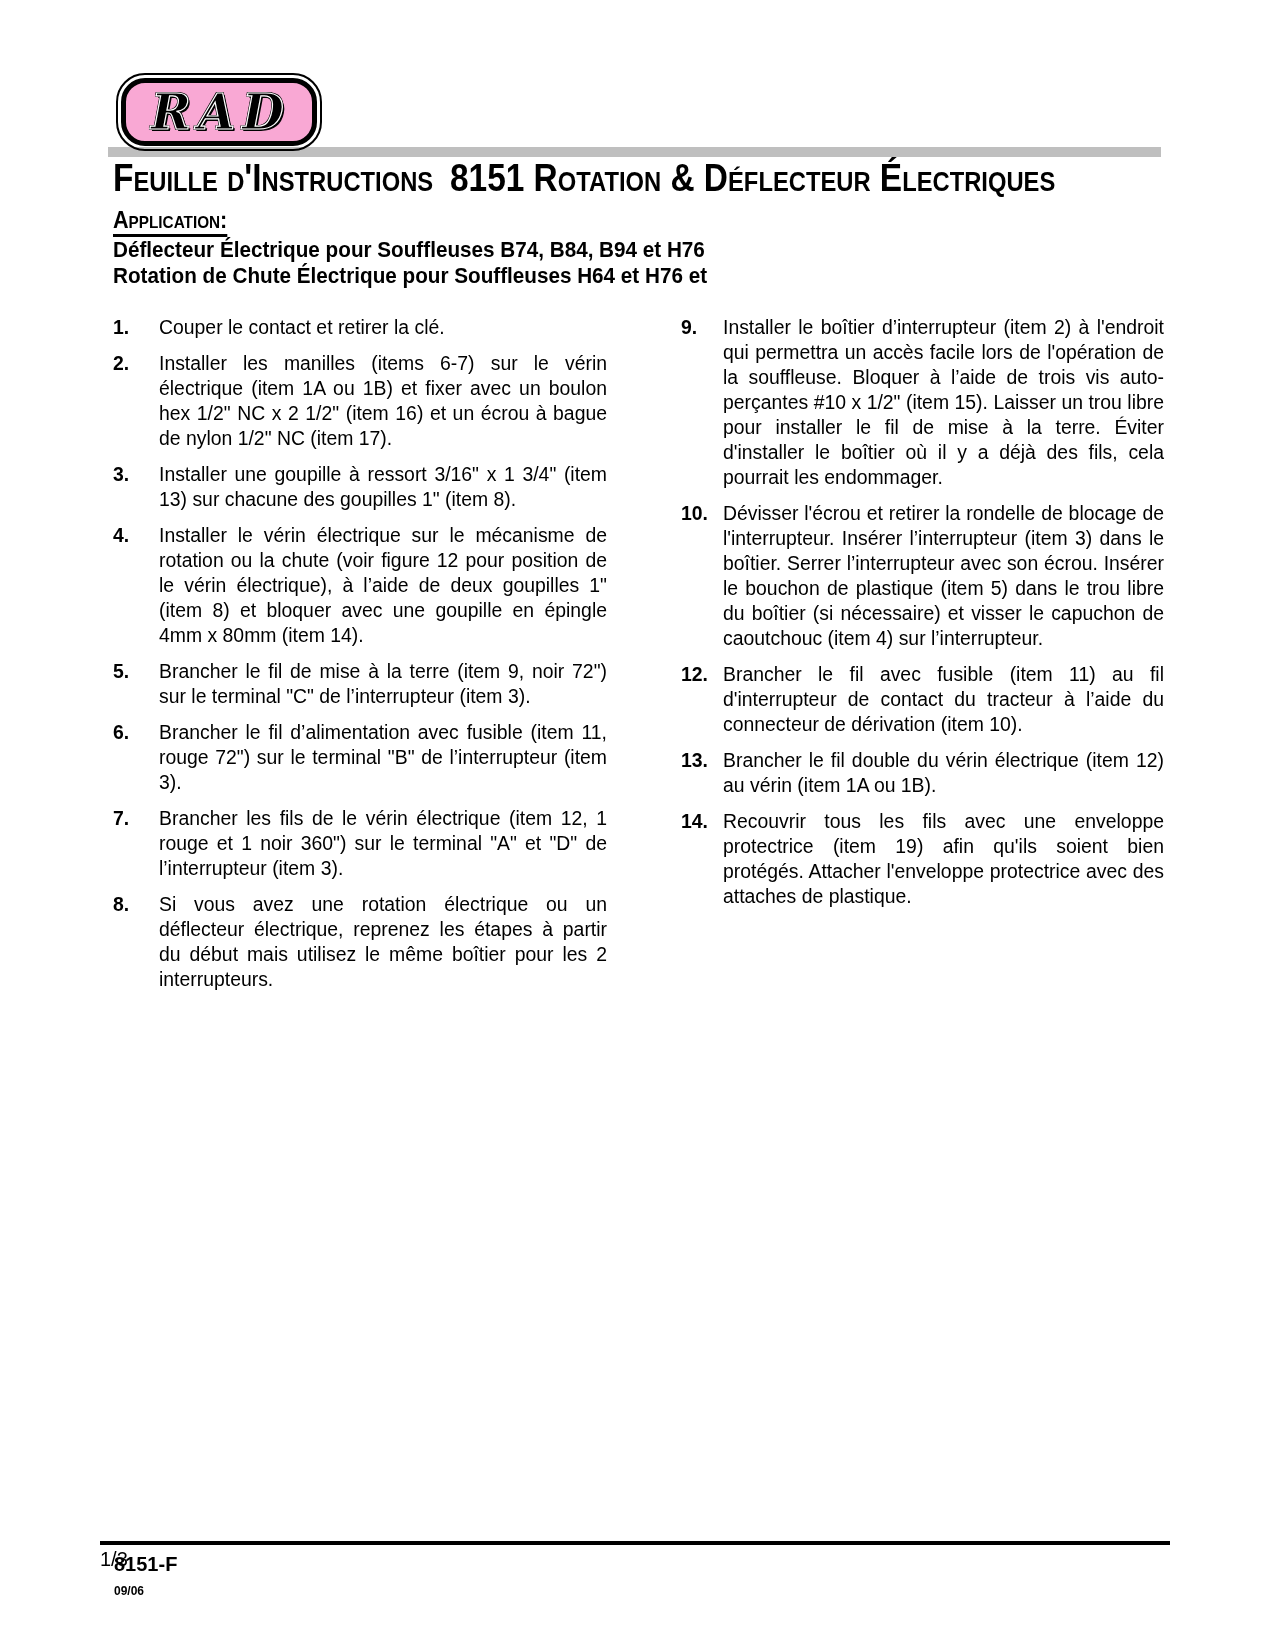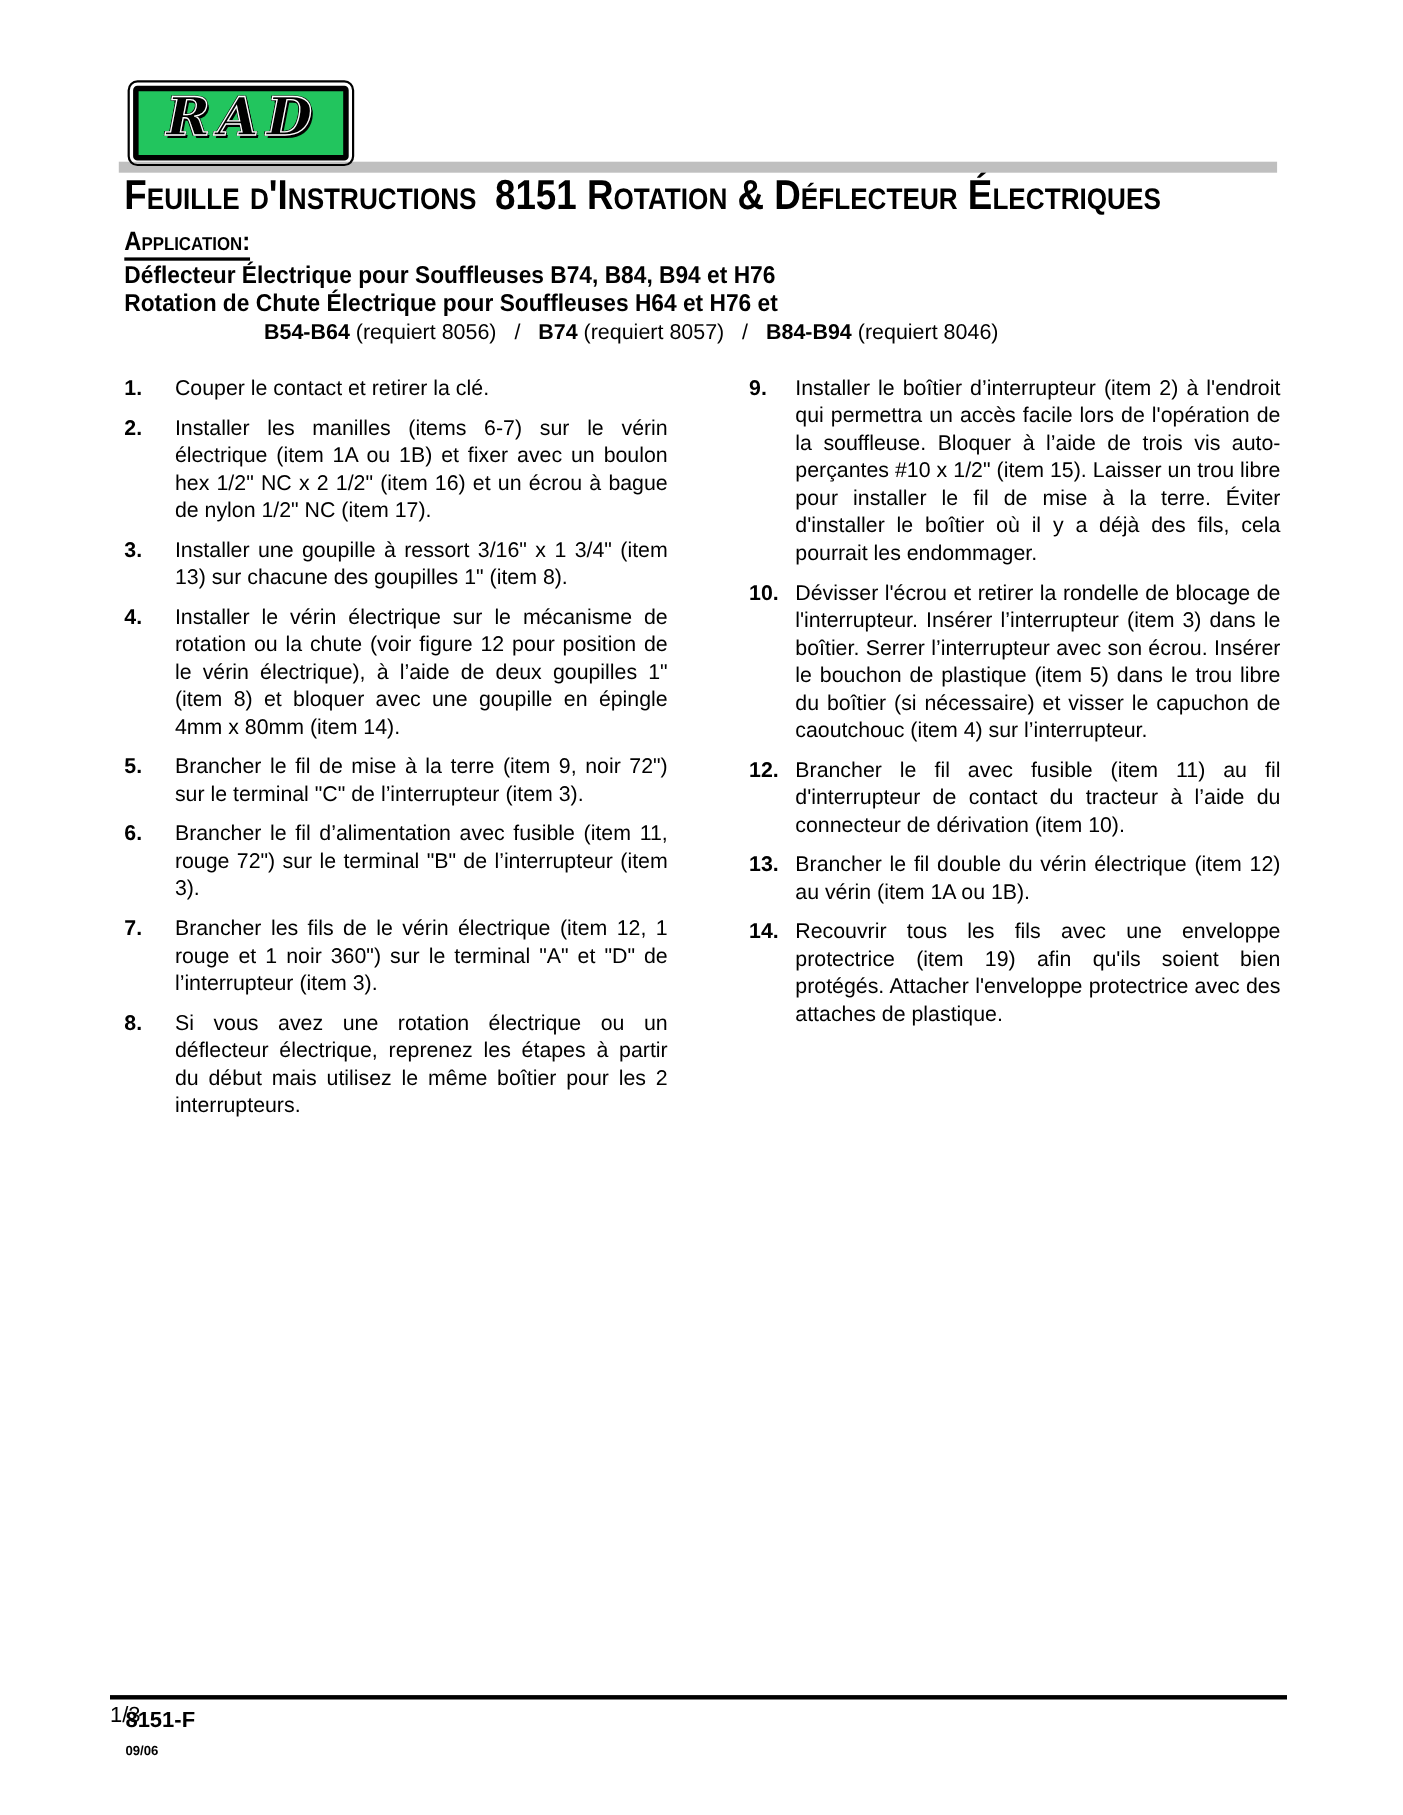--- a/index.html
+++ b/index.html
@@ -3,24 +3,24 @@
 <meta charset="utf-8">
 <style>
   html,body{margin:0;padding:0;background:#fff;}
   .page{
     position:relative;width:1275px;height:1650px;background:#fff;color:#000;
     font-family:"Liberation Sans",sans-serif;overflow:hidden;
   }
   
   .logo-box{
     position:absolute;left:121px;top:78px;width:186px;height:58px;
-    border:5px solid #000;border-radius:4px;
+    border:5px solid #000;border-radius:24px;
     outline:2px solid #000;outline-offset:3px;
-    display:flex;justify-content:center;
-    background:#22c55e;z-index:2;
+    display:flex;align-items:center;justify-content:center;
+    background:#f9a8d4;z-index:2;
   }
   .logo-text{
     font-family:"DejaVu Serif",serif;font-weight:bold;font-style:italic;
     font-size:48px;letter-spacing:7px;line-height:1;
     color:#000;-webkit-text-stroke:1.2px #fff;
     text-shadow:1px 1px 0 #000,-1px 1px 0 #000,1px -1px 0 #000,-1px -1px 0 #000,2px 2px 0 #000;
     padding-left:4px;
   }
   
   .graybar{position:absolute;left:108px;top:147px;width:1053px;height:10px;background:#bfbfbf;z-index:1;}
@@ -77,21 +77,20 @@
   <div class="graybar"></div>
 
   <div class="content">
 
     <div class="doc-title"><span>Feuille d'Instructions</span><span class="t-gap"></span><span>8151 Rotation &amp; Déflecteur Électriques</span></div>
 
     <div>
       <div><span class="app-label">Application:</span></div>
       <div class="app-line">Déflecteur Électrique pour Souffleuses B74, B84, B94 et H76</div>
       <div class="app-line">Rotation de Chute Électrique pour Souffleuses H64 et H76 et</div>
-      <div class="app-models"><span><b>B54-B64</b><span> (requiert 8056)   /   </span></span><span><b>B74</b><span> (requiert 8057)   /   </span></span><span><b>B84-B94</b><span> (requiert 8046)</span></span></div>
     </div>
 
 
     <div class="steps">
       <div class="col col-left">
           <div class="step">
             <div class="step-num">1.</div>
             <div class="step-text">Couper le contact et retirer la clé.</div>
           </div>
           <div class="step">

